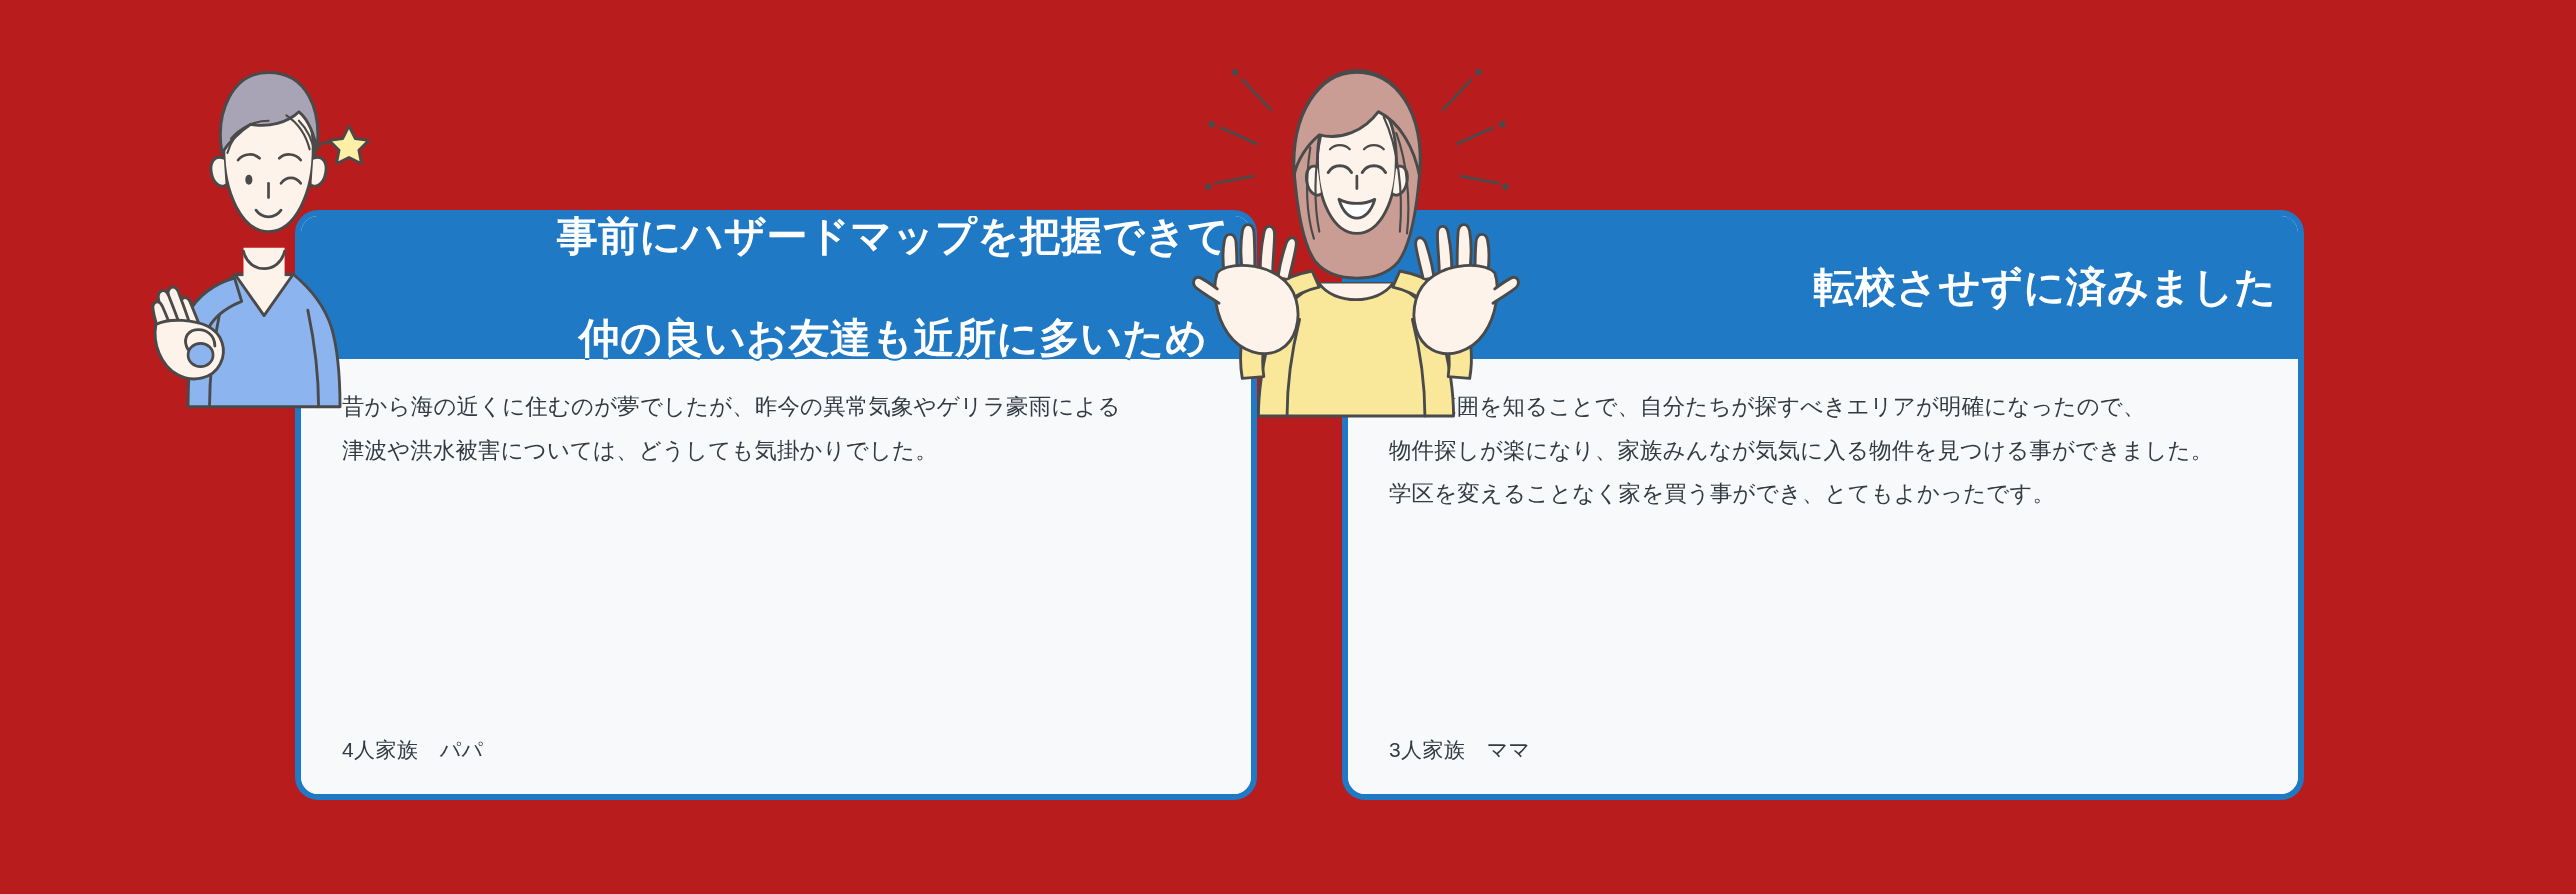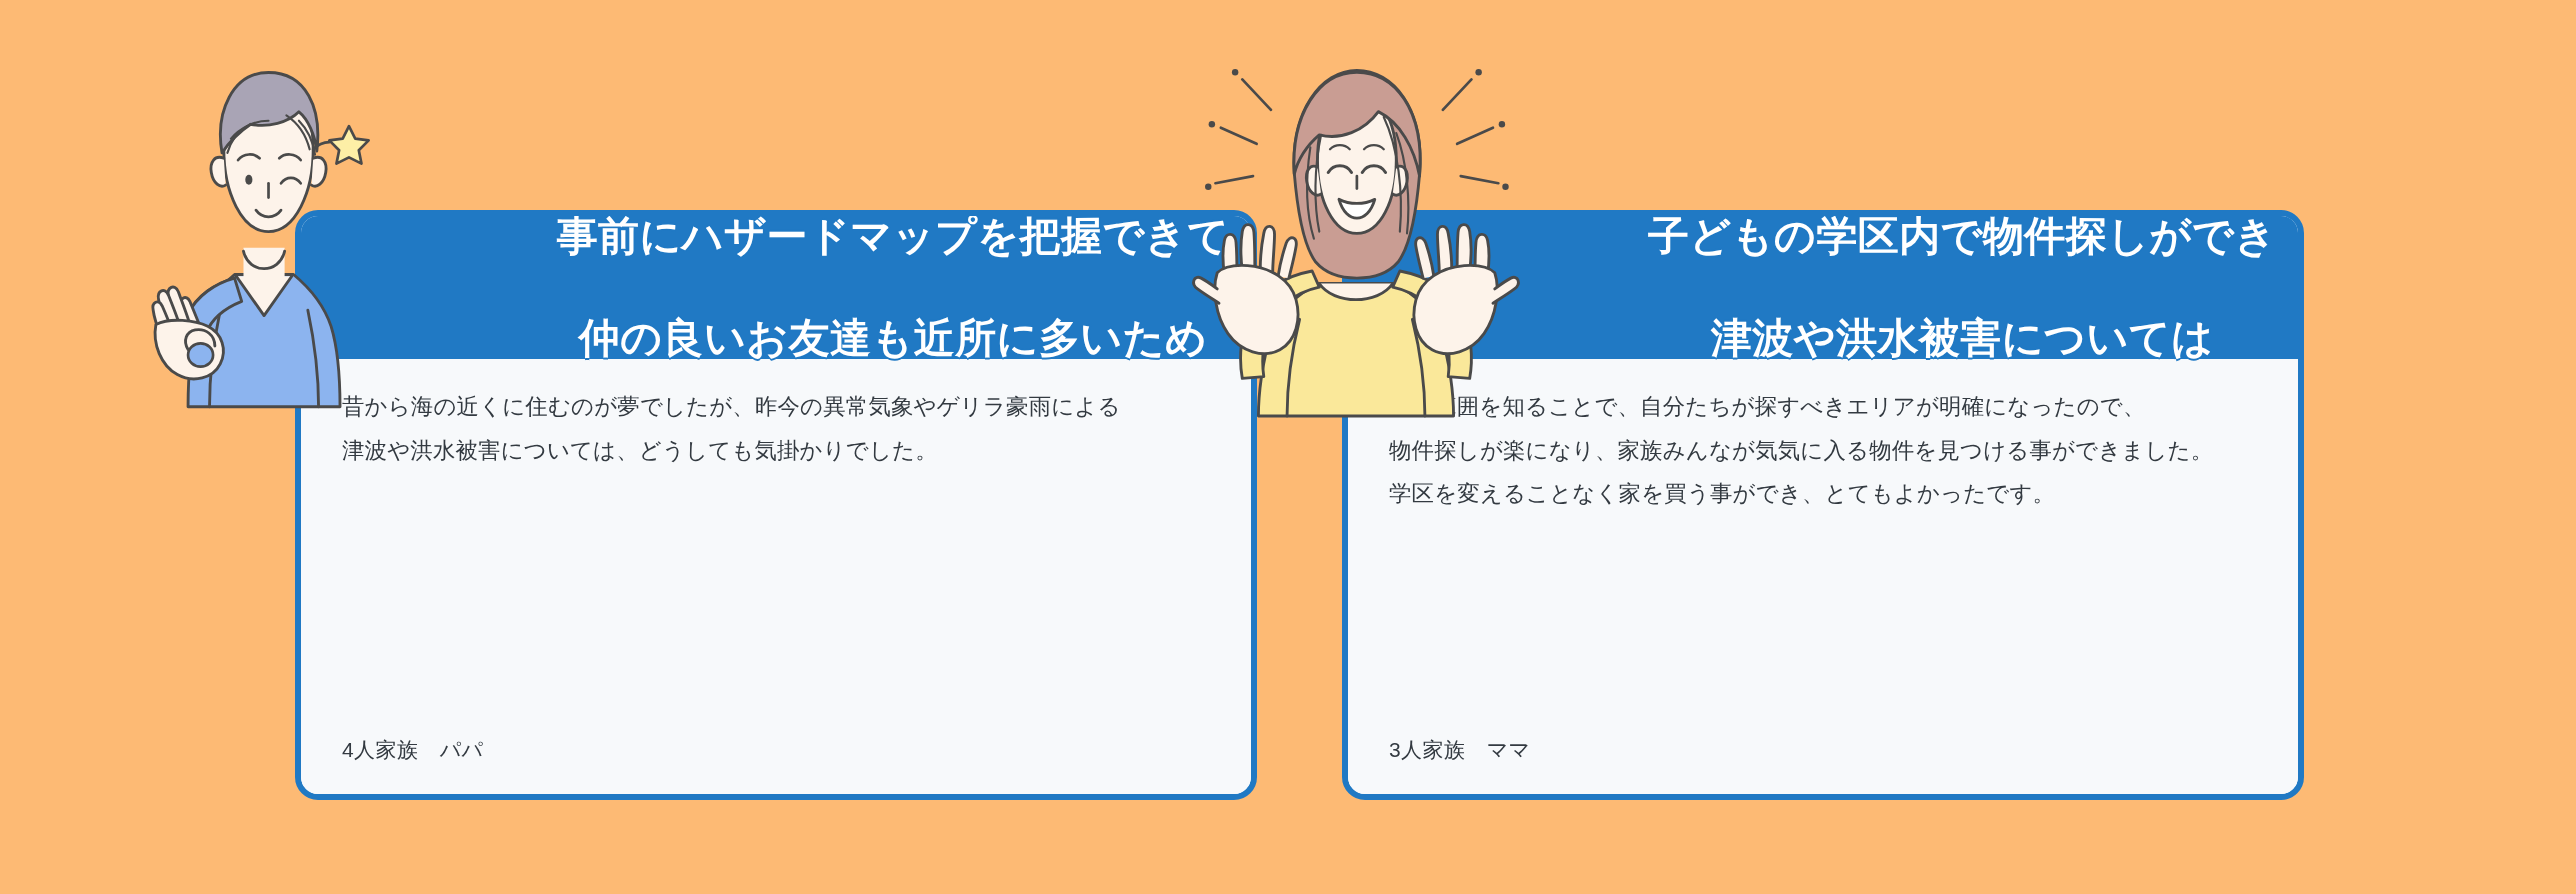--- a/index.html
+++ b/index.html
@@ -9,21 +9,21 @@
     height: 894px;
     background: #ffffff;
     font-family: "Liberation Sans", "DejaVu Sans", sans-serif;
     overflow: hidden;
   }
 
   #stage {
     position: relative;
     width: 2576px;
     height: 894px;
-    background: #fdba74;
+    background: #b91c1c;
   }
 
   
   .card {
     position: absolute;
     width: 962px;
     height: 590px;
     top: 210px;
   }
   .card-left  { left: 295px; }
@@ -188,22 +188,21 @@
     </div>
 
   </div>
 
   <div class="card card-right">
 
     <div class="card-frame">
 
       <div class="card-header">
         <div class="header-text">
-          <span class="line">子どもの学区内で物件探しができ</span>
-          <span class="line">津波や洪水被害については</span>
+          <span class="line">転校させずに済みました</span>
         </div>
       </div>
 
       <div class="card-body">
         <p class="para">学区範囲を知ることで、自分たちが探すべきエリアが明確になったので、
 物件探しが楽になり、家族みんなが気気に入る物件を見つける事ができました。
 学区を変えることなく家を買う事ができ、とてもよかったです。</p>
         <div class="signature">3人家族　ママ</div>
       </div>
 

